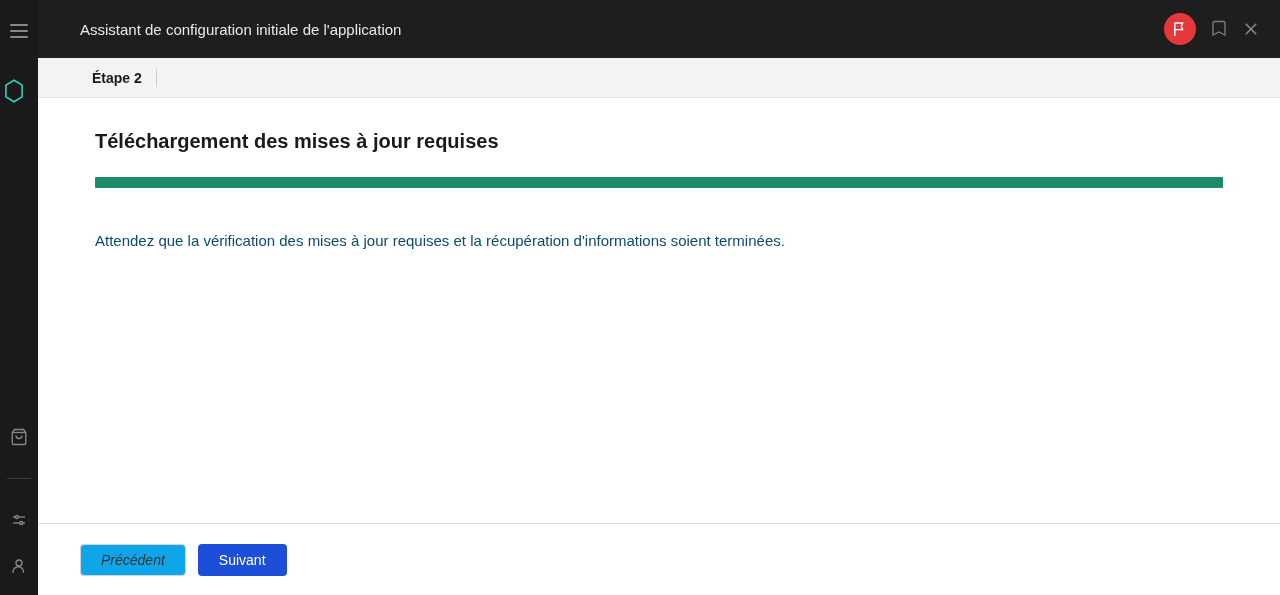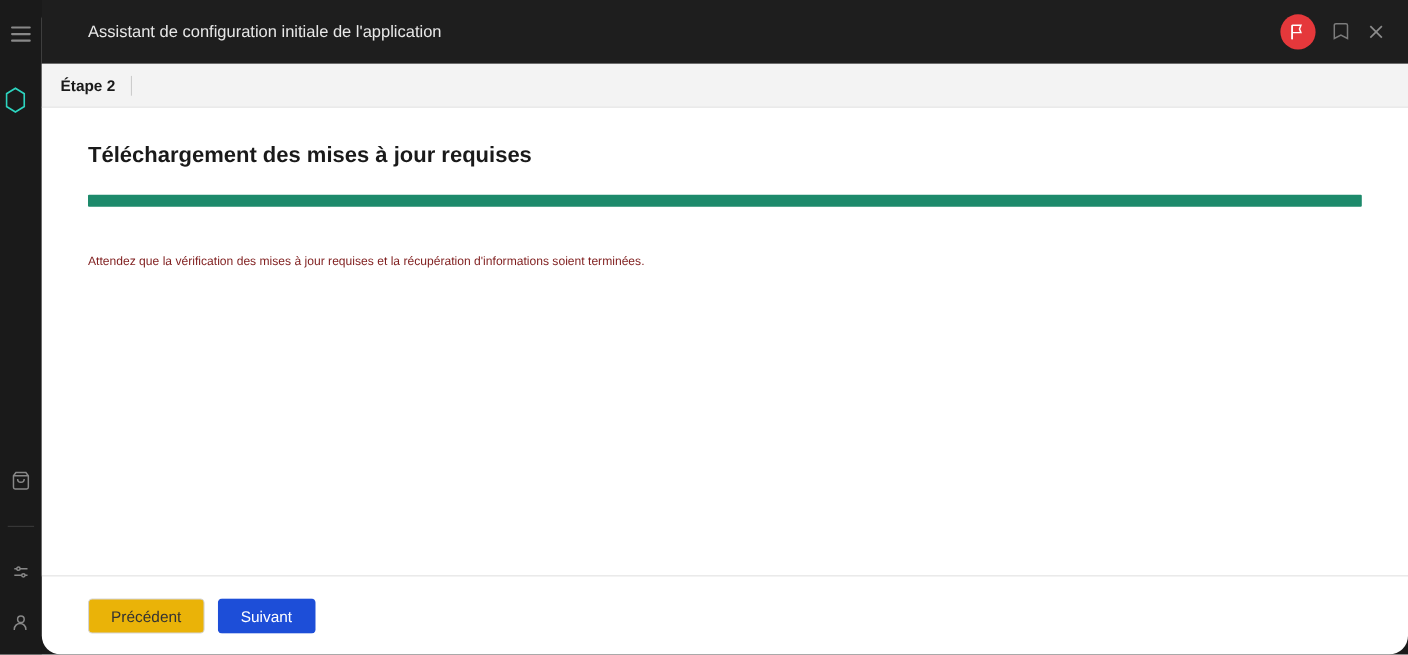--- a/index.html
+++ b/index.html
@@ -71,21 +71,20 @@
     }
     .modal {
       position: absolute;
       left: 38px;
       top: 0;
       right: 0;
       height: 595px;
       background: #ffffff;
       display: flex;
       flex-direction: column;
-      border-radius: 17px;
     }
     .modal-header {
       background: #1e1e1e;
       height: 58px;
       display: flex;
       align-items: center;
       padding: 0 20px 0 42px;
       color: #e8e8e8;
       font-size: 15px;
       font-weight: 400;
@@ -119,58 +118,58 @@
       height: 18px;
       cursor: pointer;
       opacity: 0.7;
     }
     .step-bar {
       height: 40px;
       background: #f3f3f3;
       border-bottom: 1px solid #e1e1e1;
       display: flex;
       align-items: center;
-      padding: 0 17px;
+      padding: 0 54px;
       font-size: 14px;
     }
     .step-label {
       font-weight: 600;
       color: #1a1a1a;
     }
     .step-divider {
       width: 1px;
       height: 18px;
       background: #ccc;
       margin: 0 14px;
     }
     .step-description {
       color: #8a8a8a;
       font-weight: 400;
     }
     .content {
       flex: 1;
-      padding: 32px 42px;
+      padding: 32px 57px;
       background: #ffffff;
     }
     .content-title {
       font-size: 20px;
       font-weight: 600;
       color: #1a1a1a;
       margin-bottom: 24px;
     }
     .progress-bar {
       width: 100%;
       height: 11px;
       background: #1d8a6b;
       border-radius: 1px;
       margin-bottom: 42px;
     }
     .content-text {
-      font-size: 11px;
-      color: #7f1d1d;
+      font-size: 15px;
+      color: #0c4a6e;
       line-height: 1.5;
     }
     .footer {
       height: 72px;
       border-top: 1px solid #e1e1e1;
       display: flex;
       align-items: center;
       padding: 0 42px;
       gap: 12px;
     }
@@ -180,23 +179,24 @@
       border-radius: 4px;
       font-size: 14px;
       font-weight: 400;
       cursor: pointer;
       border: 1px solid transparent;
       display: flex;
       align-items: center;
       justify-content: center;
     }
     .btn-secondary {
-      background: #eab308;
+      background: #0ea5e9;
       color: #333;
       border-color: #d5d5d5;
+      font-style: italic;
     }
     .btn-primary {
       background: #1d4ed8;
       color: #ffffff;
     }
   </style>
 </head>
 <body>
 
 <div class="left-sidebar">

